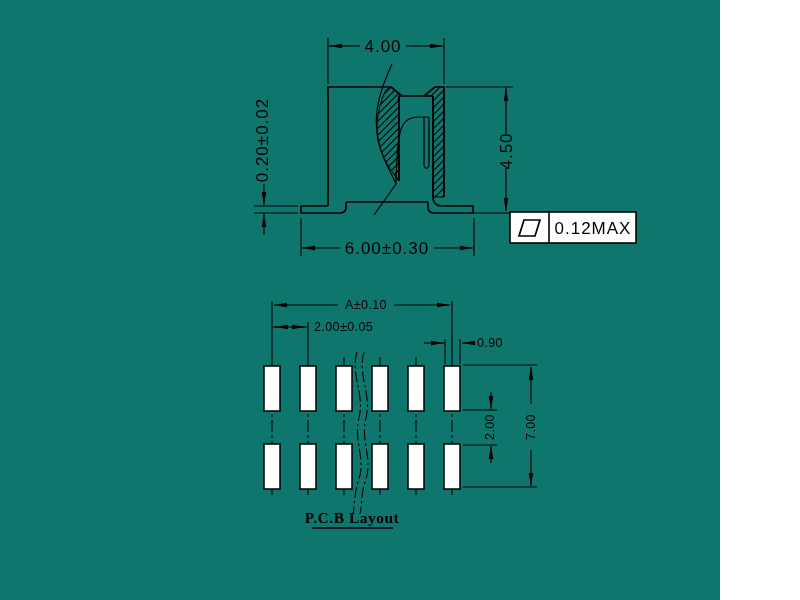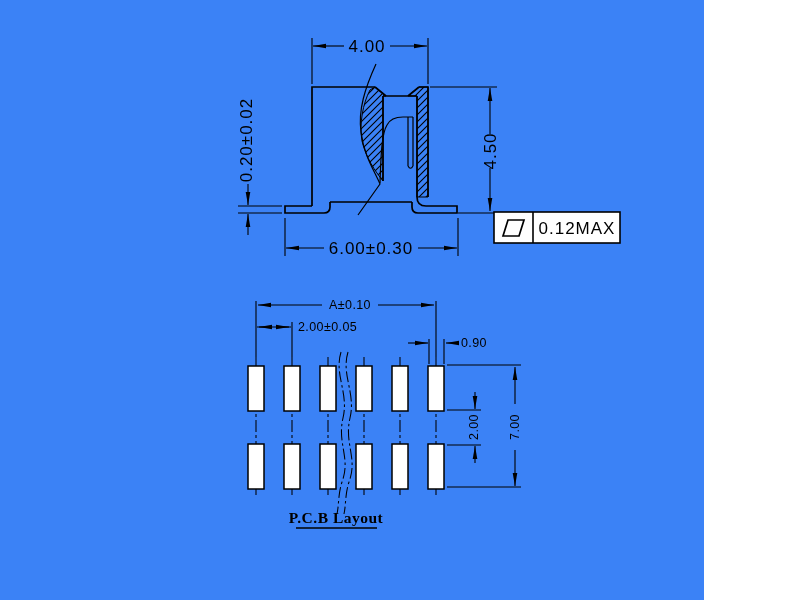--- a/index.html
+++ b/index.html
@@ -1,16 +1,16 @@
 <!DOCTYPE html>
 <html><head>
 <meta charset="utf-8">
 <style>
   html,body{margin:0;padding:0;background:#fff;}
-  .canvas{width:704px;height:600px;background:#3b82f6;position:relative;overflow:hidden;}
+  .canvas{width:704px;height:600px;background:#0f766e;position:relative;overflow:hidden;padding-left:16px;}
   svg text{fill:#000;}
   .dimtext{font-family:"Liberation Sans","DejaVu Sans",sans-serif;font-size:17px;letter-spacing:1px;}
   .dimtext-sm{font-family:"Liberation Sans","DejaVu Sans",sans-serif;font-size:12.5px;letter-spacing:0.4px;}
   .title-text{font-family:"Liberation Serif","DejaVu Serif",serif;font-size:15.5px;font-weight:bold;letter-spacing:0.5px;}
   .geo{stroke:#000;stroke-width:1.7;fill:none;}
   .geo-thin{stroke:#000;stroke-width:1.2;fill:none;}
   .dim{stroke:#000;stroke-width:1.1;fill:none;}
   .cl{stroke:#000;stroke-width:1.05;fill:none;stroke-dasharray:12 3 3 3;}
   .ph{stroke:#000;stroke-width:1.05;fill:none;stroke-dasharray:11 3 2.5 3;}
 </style>

